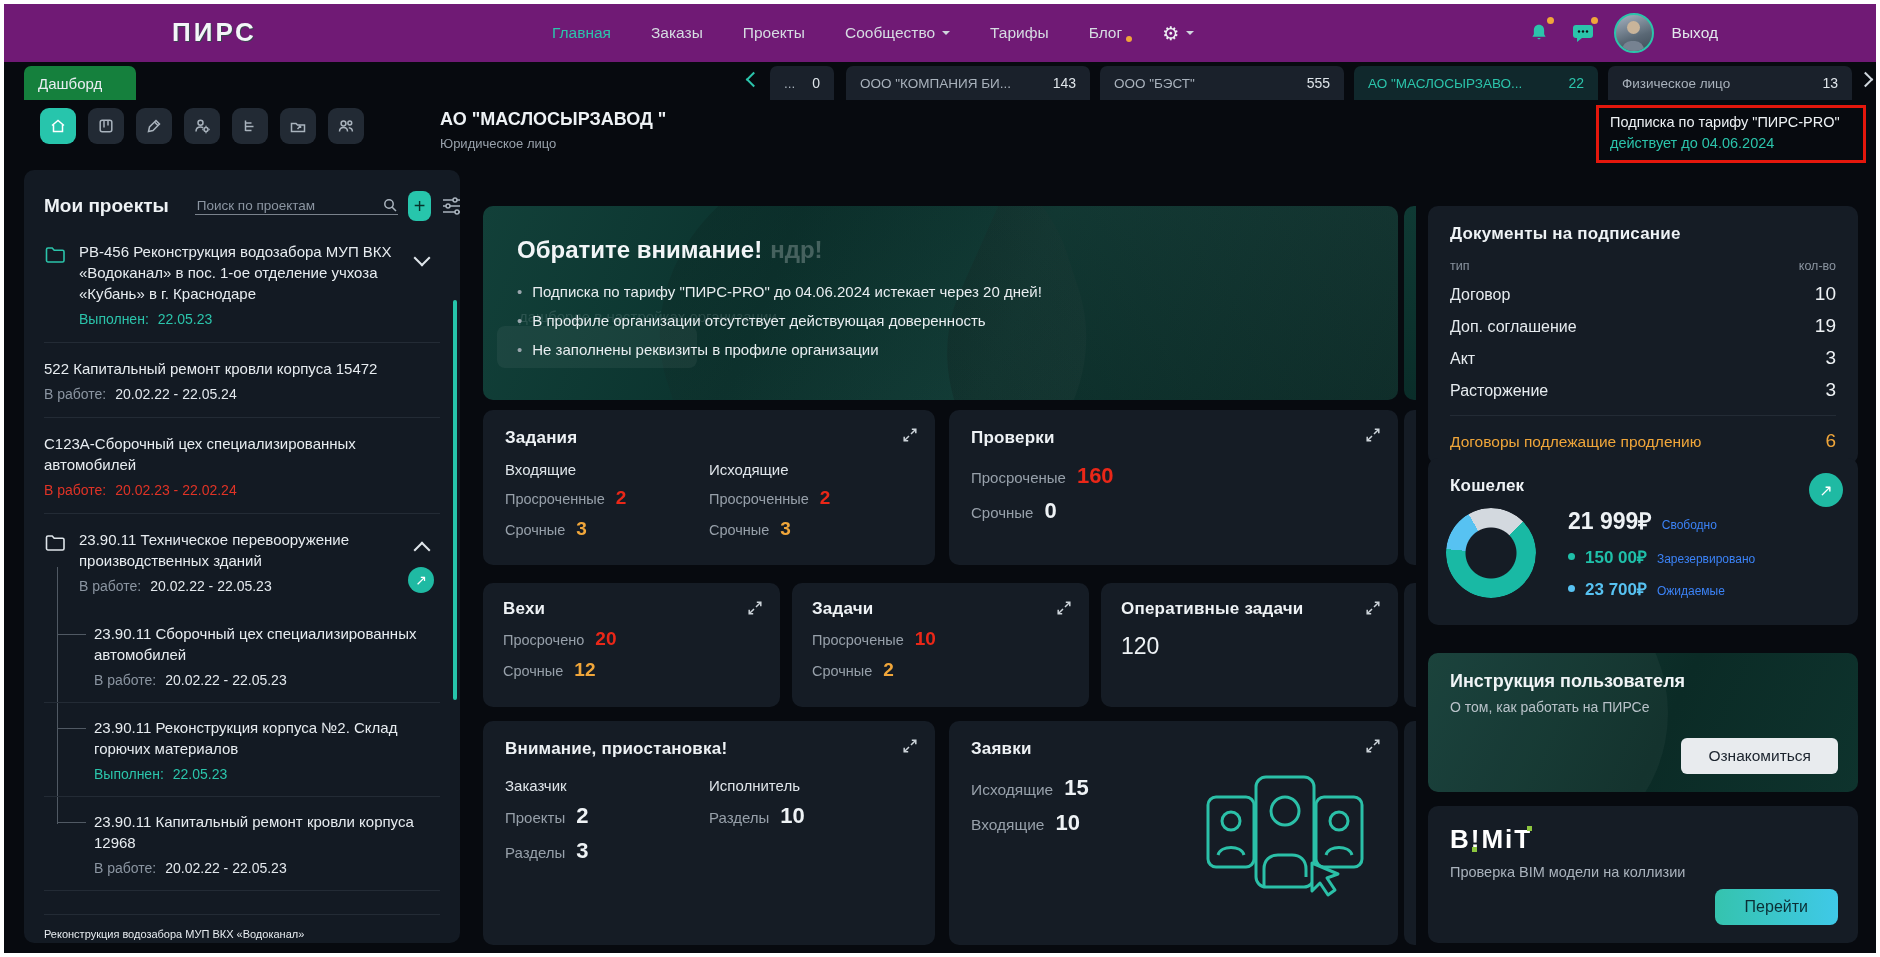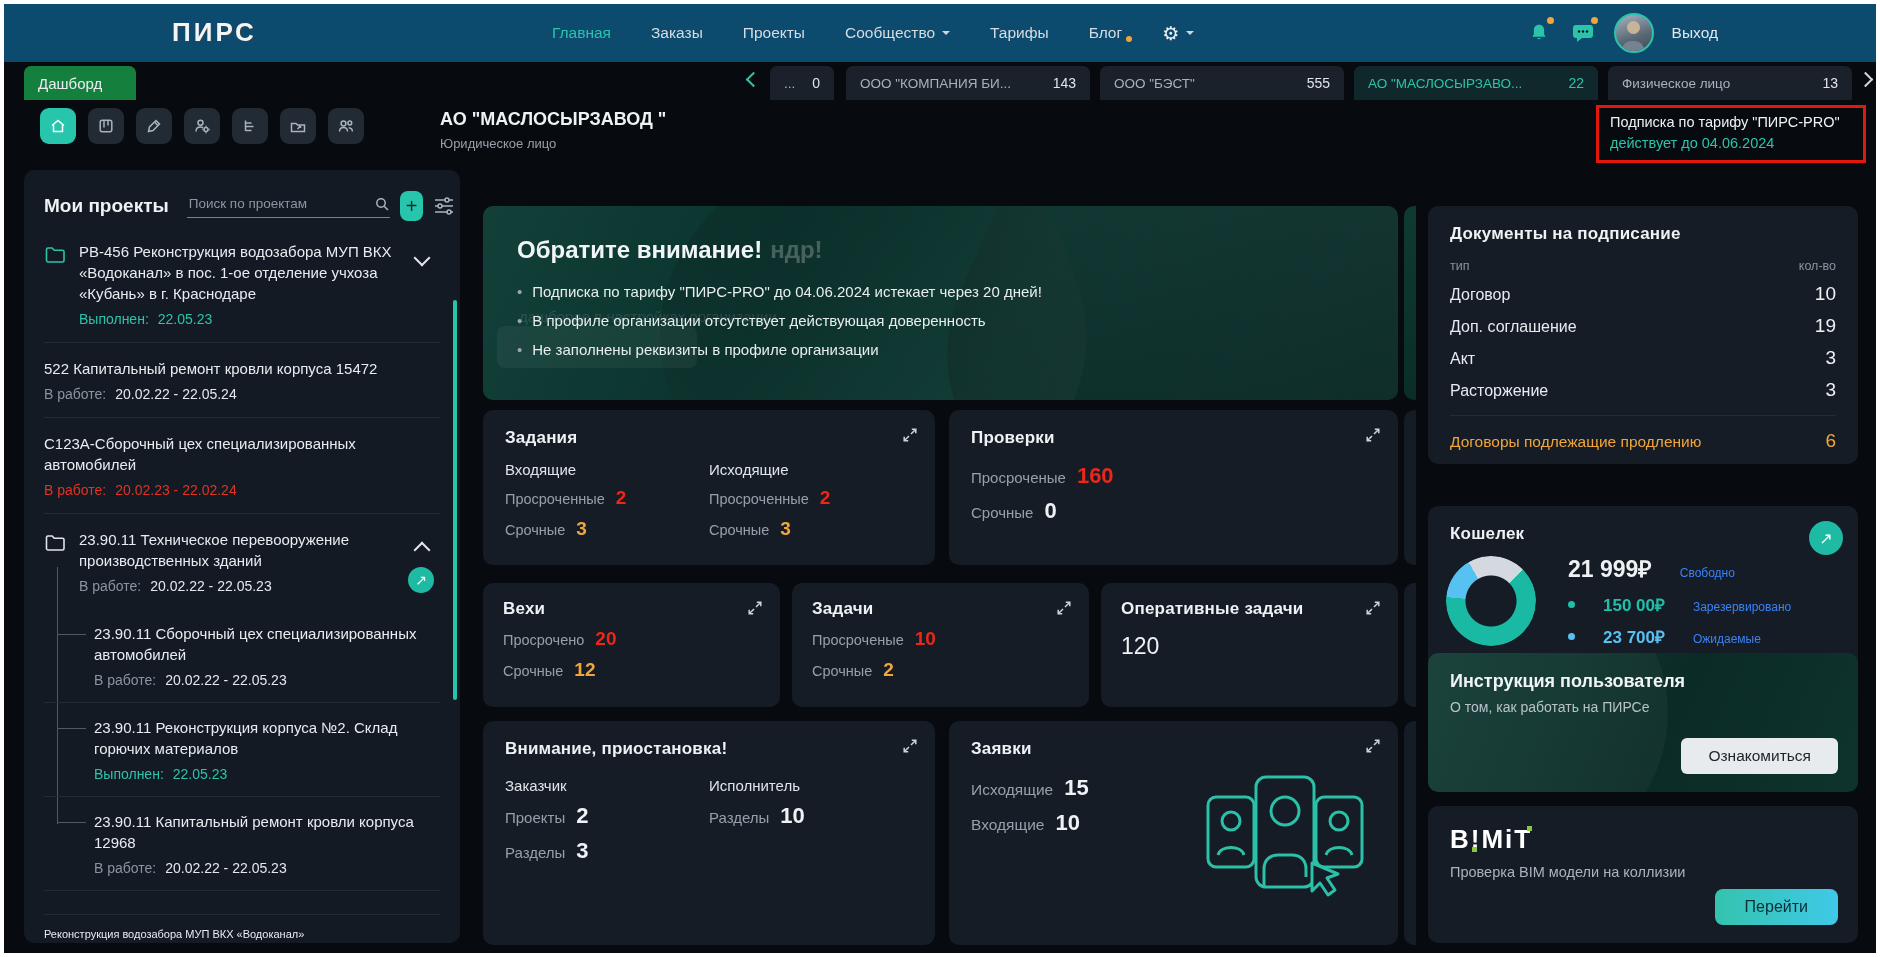--- a/index.html
+++ b/index.html
@@ -1,20 +1,20 @@
 <!DOCTYPE html>
 <html><head>
 <meta charset="utf-8">
 <style>
   html,body{margin:0;padding:0;}
   body{width:1880px;height:957px;position:relative;background:#ffffff;font-family:"Liberation Sans",sans-serif;}
   .app{position:absolute;inset:4px;background:#070a0f;overflow:hidden;color:#e9edf2;}
 
   
-  .topnav{position:absolute;left:0;top:0;right:0;height:58px;background:#0c4a6e;}
+  .topnav{position:absolute;left:0;top:0;right:0;height:58px;background:#701a75;}
   .logo{position:absolute;left:168px;top:13px;font-size:26px;font-weight:bold;letter-spacing:3px;color:#f3f6f8;text-shadow:1px 1px 0 #39434d;}
   .nav-links{position:absolute;left:548px;top:0;height:58px;display:flex;align-items:center;gap:40px;font-size:15.5px;color:#d6dce2;}
   .nav-item{position:relative;display:flex;align-items:center;gap:7px;cursor:pointer;white-space:nowrap;}
   .nav-item.active{color:#2bc4ab;}
   .caret{width:0;height:0;border:4.5px solid transparent;border-top-color:#cfd6dd;margin-top:4px;}
   .nav-dot{position:absolute;right:-10px;top:12px;width:6px;height:6px;border-radius:50%;background:#f0a63a;}
   .gear-glyph{font-size:19px;color:#eef2f5;}
   .nav-right{position:absolute;right:158px;top:0;height:58px;display:flex;align-items:center;gap:18px;}
   .icon-wrap{position:relative;width:26px;height:26px;display:flex;align-items:center;justify-content:center;}
   .icon-wrap .ndot{position:absolute;right:-2px;top:-3px;width:7px;height:7px;border-radius:50%;background:#f0a63a;}
@@ -48,21 +48,21 @@
   .htitle .t{font-size:18px;font-weight:bold;color:#eef2f5;}
   .htitle .s{font-size:13px;color:#98a1ab;margin-top:6px;}
   .subbox{position:absolute;left:1592px;top:1px;width:270px;height:58px;border:3px solid #e4170c;box-sizing:border-box;padding:6px 11px;}
   .subbox .l1{font-size:14.5px;color:#eef2f5;}
   .subbox .l2{font-size:14.5px;color:#2bc4ab;margin-top:5px;}
 
   
   .sidebar{position:absolute;left:20px;top:166px;width:436px;height:773px;background:#131a23;border-radius:10px;box-sizing:border-box;padding:16px 20px;overflow:hidden;}
   .sb-head{display:flex;align-items:center;gap:10px;height:40px;}
   .sb-title{font-size:19px;font-weight:bold;color:#eef2f5;white-space:nowrap;}
-  .sb-search{flex:1;margin-left:8px;border-bottom:1px solid #7a828c;display:flex;align-items:flex-end;gap:6px;padding-bottom:5px;}
+  .sb-search{flex:1;margin-left:16px;border-bottom:1px solid #7a828c;display:flex;align-items:flex-start;gap:6px;}
   .sb-search input{flex:1;background:transparent;border:none;outline:none;color:#cfd6dd;font-size:13.5px;font-family:"Liberation Sans",sans-serif;min-width:0;}
   .sb-search input::placeholder{color:#8b95a1;}
   .sb-add{width:30px;height:30px;border-radius:8px;background:#27c5ac;border:none;color:#07322b;font-size:20px;line-height:1;cursor:pointer;display:flex;align-items:center;justify-content:center;}
   .sb-filter{background:none;border:none;padding:0;cursor:pointer;display:flex;}
   .p-item{position:relative;padding:15px 0;border-bottom:1px solid #232b35;}
   .p-row{display:flex;gap:13px;}
   .p-ico{flex:0 0 22px;padding-top:2px;}
   .p-body{flex:1;padding-right:30px;}
   .p-title{font-size:15px;line-height:21px;color:#e7ecf0;}
   .status{margin-top:7px;font-size:14px;}
@@ -126,25 +126,25 @@
   .c-docs{left:1424px;top:202px;width:430px;height:258px;}
   .doc-head{display:flex;justify-content:space-between;color:#8b95a1;font-size:12.5px;margin-top:15px;}
   .doc-row{display:flex;justify-content:space-between;align-items:baseline;margin-top:10px;}
   .doc-row .dl{font-size:16px;color:#e6ebef;}
   .doc-row .dv{font-size:19px;color:#eef2f5;}
   .doc-div{border-top:1px solid #232b35;margin-top:14px;}
   .doc-renew{display:flex;justify-content:space-between;align-items:baseline;margin-top:14px;cursor:pointer;}
   .doc-renew .dl{font-size:15.5px;color:#f0a63a;}
   .doc-renew .dv{font-size:19px;color:#f0a63a;}
 
-  .c-wallet{left:1424px;top:502px;width:430px;height:167px;}
+  .c-wallet{left:1424px;top:454px;width:430px;height:167px;}
   .w-link{position:absolute;top:15px;right:15px;width:34px;height:34px;border-radius:50%;background:#1fbaa3;border:none;color:#fff;font-size:16px;display:flex;align-items:center;justify-content:center;cursor:pointer;}
   .donut{position:absolute;left:18px;top:50px;width:90px;height:90px;border-radius:50%;background:conic-gradient(from -30deg,#d3d9df 0 75deg,#19b9a4 75deg 305deg,#57c2f2 305deg 360deg);-webkit-mask:radial-gradient(circle,transparent 0 25px,#000 26px);mask:radial-gradient(circle,transparent 0 25px,#000 26px);}
   .w-rows{position:absolute;left:140px;top:46px;}
-  .w-row{display:flex;align-items:baseline;gap:28px;margin-bottom:9px;}
+  .w-row{display:flex;align-items:baseline;gap:10px;margin-bottom:9px;}
   .w-dot{width:7px;height:7px;border-radius:50%;align-self:center;flex:0 0 7px;}
   .w-free{font-size:23px;font-weight:bold;color:#eef2f5;}
   .w-teal{font-size:17px;font-weight:bold;color:#1fc0a9;}
   .w-blue{font-size:17px;font-weight:bold;color:#57c2f2;}
   .w-lab{font-size:12px;color:#3b82f6;}
 
   .c-instr{left:1424px;top:649px;width:430px;height:139px;background:linear-gradient(115deg,#123c35 0%,#0b2b26 55%,#0e332d 100%);overflow:hidden;}
   .c-instr::before{content:"";position:absolute;left:-60px;top:-90px;width:300px;height:300px;border-radius:50%;background:rgba(255,255,255,0.04);}
   .instr-t{font-size:18px;font-weight:bold;color:#f0f4f6;position:relative;}
   .instr-s{font-size:14px;color:#b9c2c9;margin-top:7px;position:relative;}

